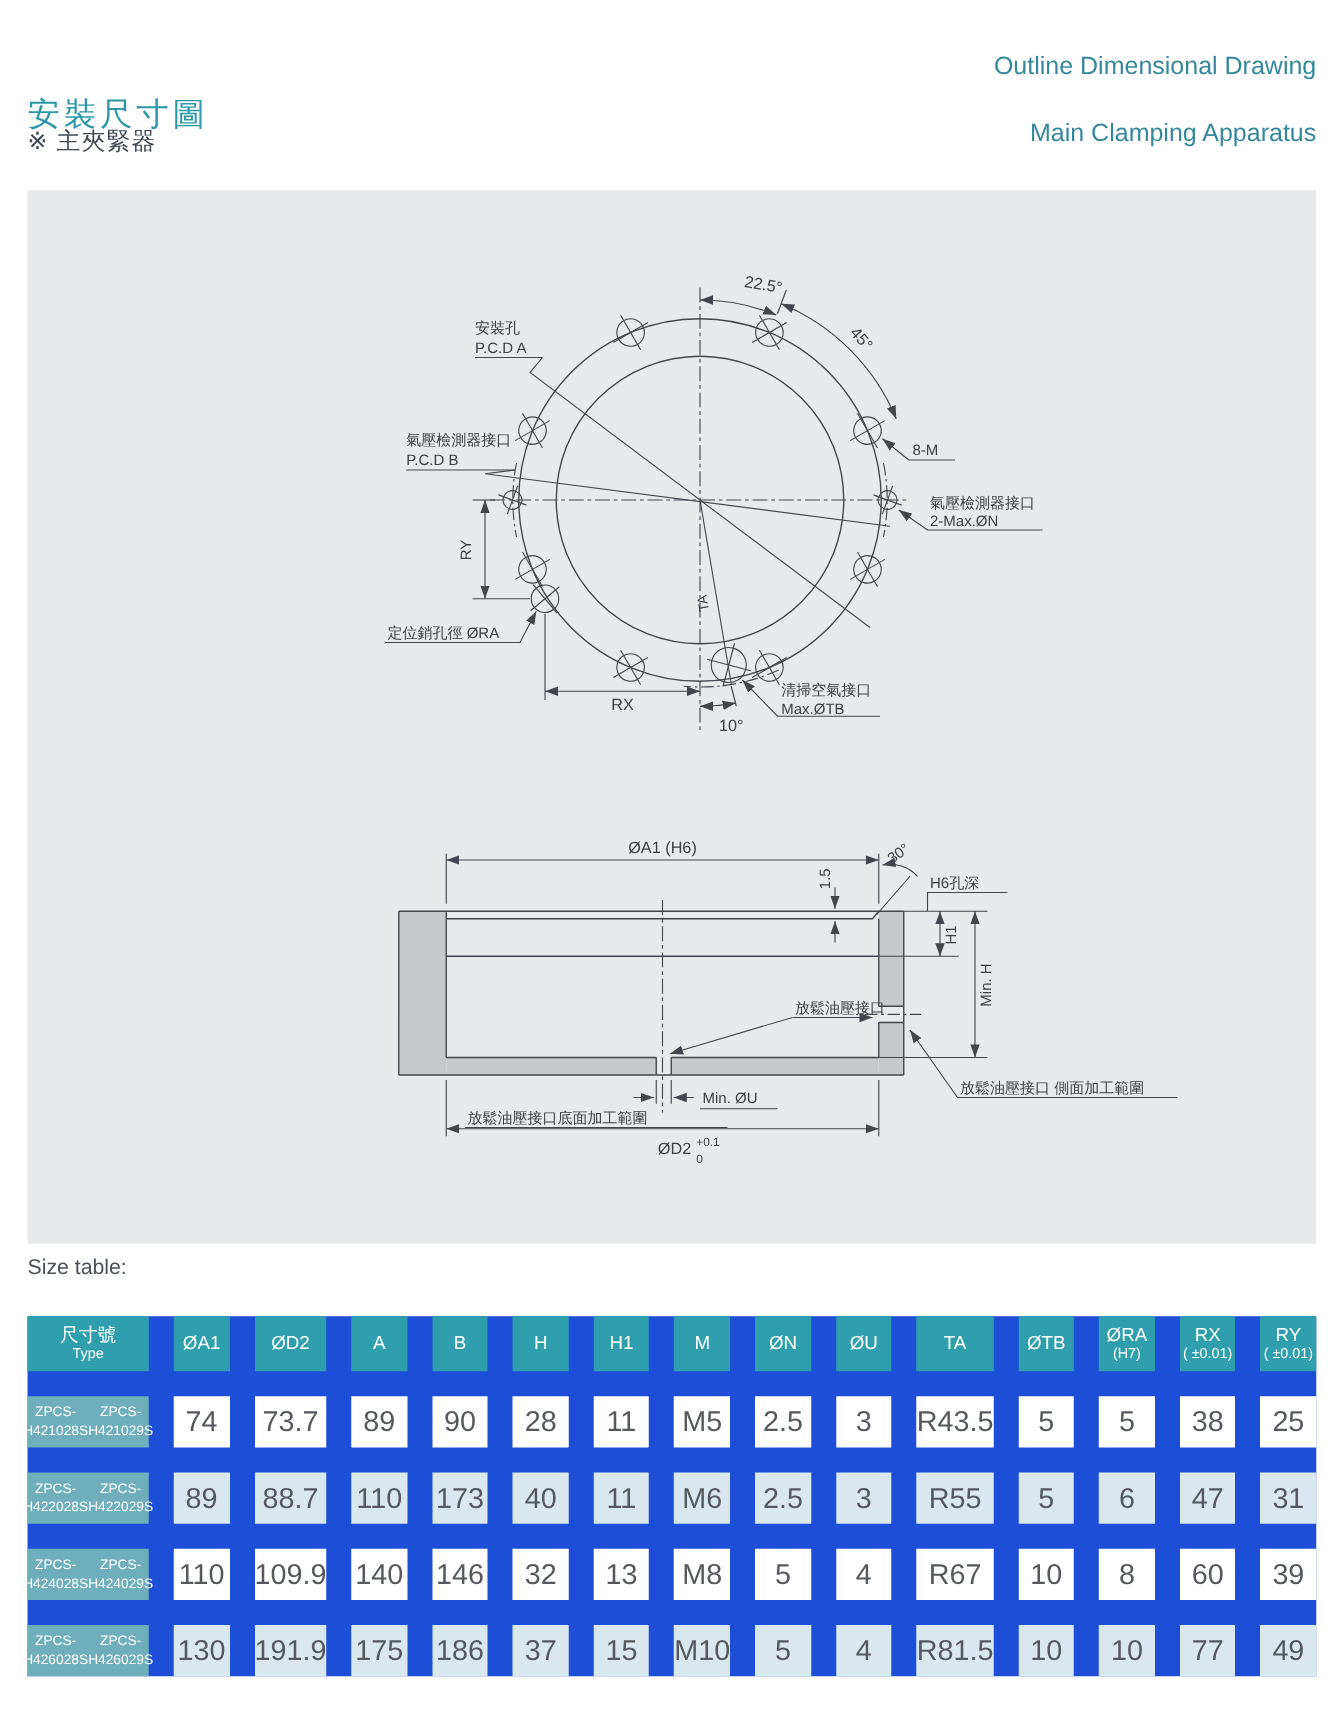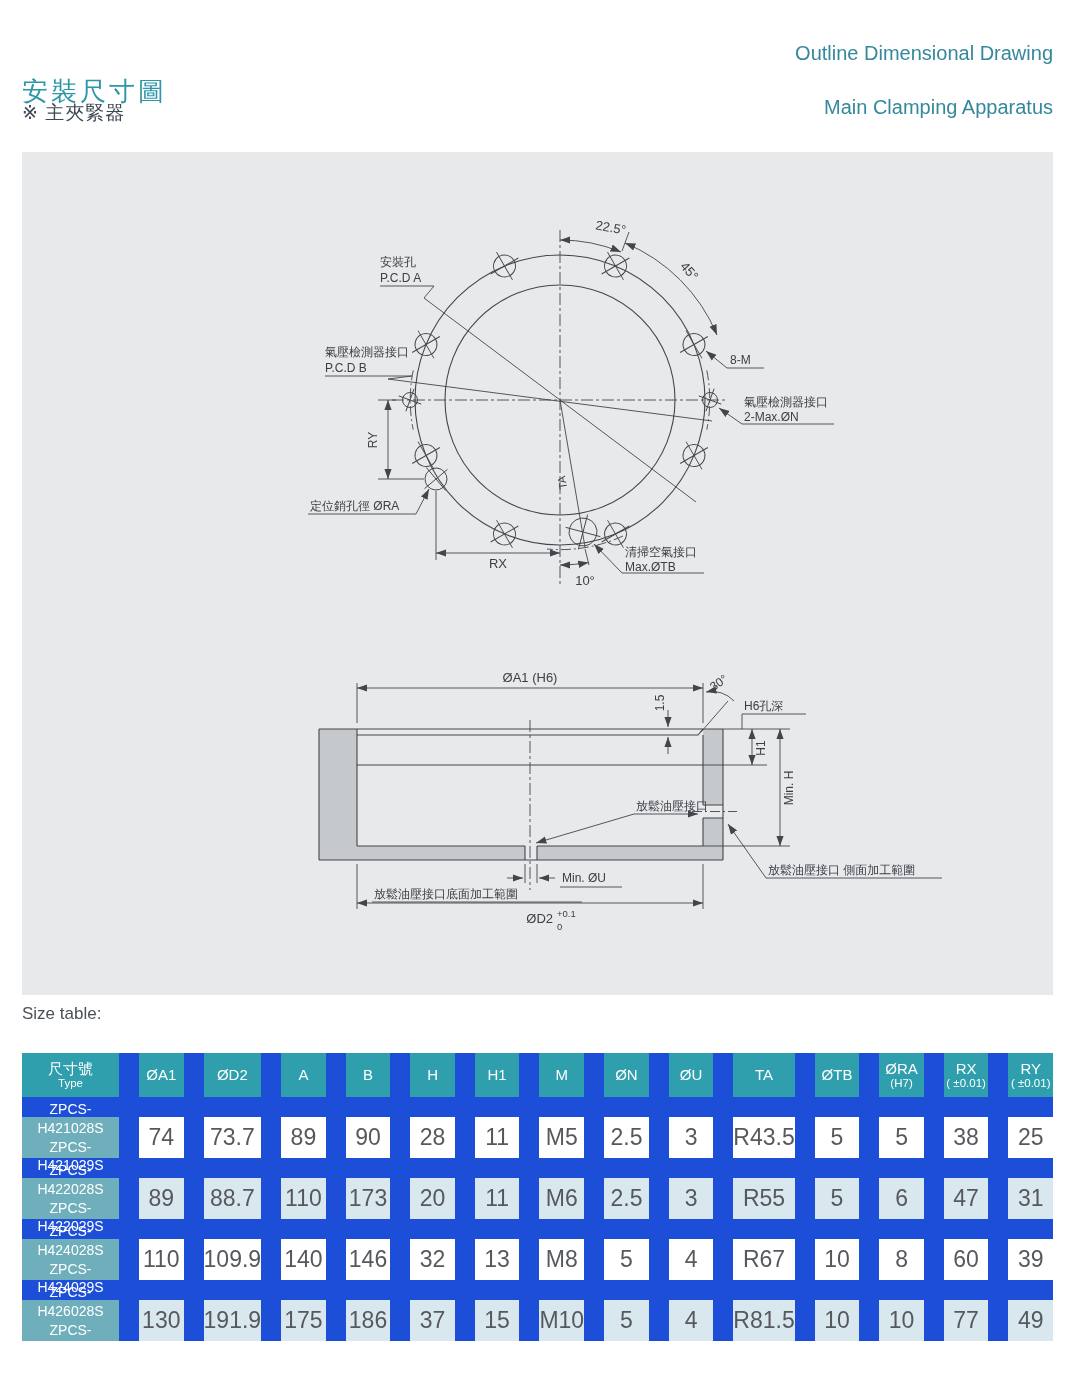--- a/index.html
+++ b/index.html
@@ -16,22 +16,22 @@
   .panel{position:absolute;left:22px;top:152px;width:1031px;height:843px;background:#e8e9eb;}
   .panel svg{display:block;}
 
   .size-label{position:absolute;left:22px;top:1004px;font-size:17px;color:#4a5158;}
 
   .tbl{position:absolute;left:22px;top:1053px;width:1031px;display:grid;
     grid-template-columns:97px repeat(14,1fr);gap:20px;background:#1d4ed8;}
   .tbl .th{background:#2f9fad;color:#ffffff;height:44px;display:flex;flex-direction:column;
     align-items:center;justify-content:center;font-size:15px;line-height:1.15;text-align:center;}
   .tbl .th .l2{font-size:11.5px;}
-  .tbl .tt{background:#6fafbb;color:#ffffff;height:41px;display:flex;flex-direction:column;
-    align-items:flex-start;justify-content:center;font-size:14px;line-height:1.35;text-align:center;}
+  .tbl .tt{background:#6fafbb;color:#ffffff;height:41px;display:flex;flex-direction:row;
+    align-items:center;justify-content:center;font-size:11px;line-height:1.35;text-align:center;}
   .tbl .td{background:#ffffff;color:#55595e;height:41px;display:flex;align-items:center;
     justify-content:center;font-size:23px;}
   .tbl .td.alt{background:#d9e8ee;}
 
   text{font-family:"Liberation Sans","DejaVu Sans",sans-serif;fill:#3b4046;}
 </style>
 </head>
 <body>
 
 <div class="page">
@@ -332,21 +332,21 @@
     <div class="td">25</div>
 
     <div class="tt">
         <span>ZPCS-H422028S</span>
         <span>ZPCS-H422029S</span>
       </div>
     <div class="td alt">89</div>
     <div class="td alt">88.7</div>
     <div class="td alt">110</div>
     <div class="td alt">173</div>
-    <div class="td alt">20</div>
+    <div class="td alt">40</div>
     <div class="td alt">11</div>
     <div class="td alt">M6</div>
     <div class="td alt">2.5</div>
     <div class="td alt">3</div>
     <div class="td alt">R55</div>
     <div class="td alt">5</div>
     <div class="td alt">6</div>
     <div class="td alt">47</div>
     <div class="td alt">31</div>
 

